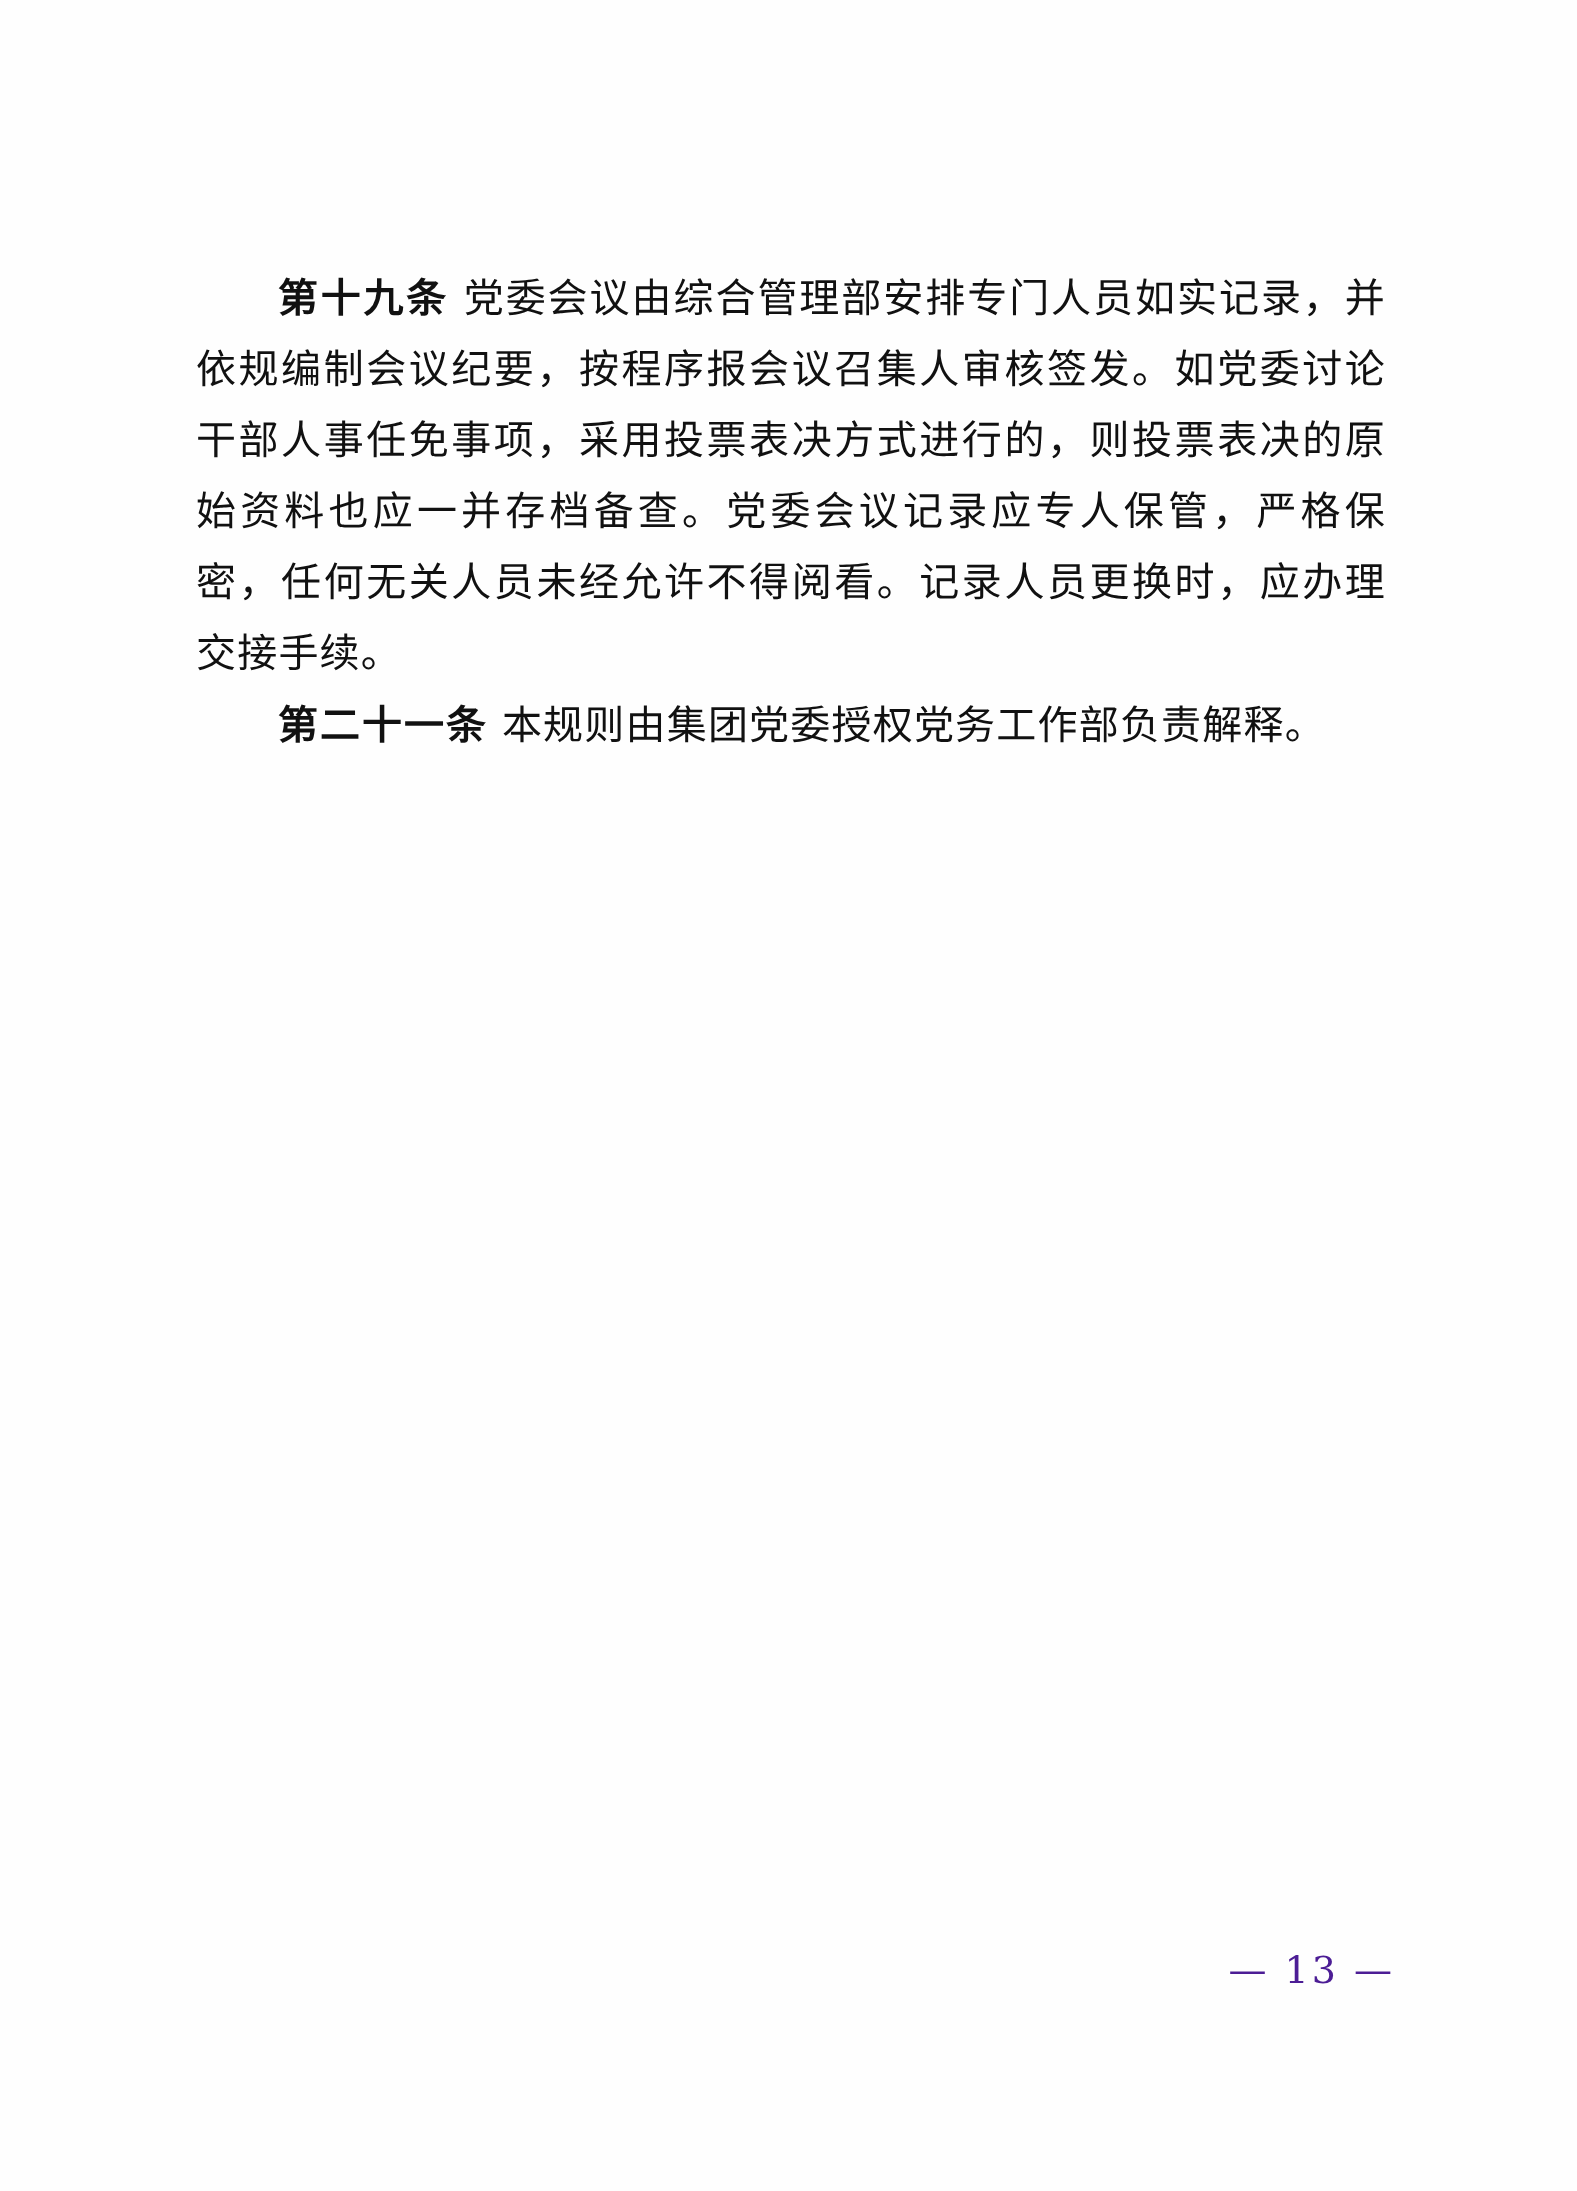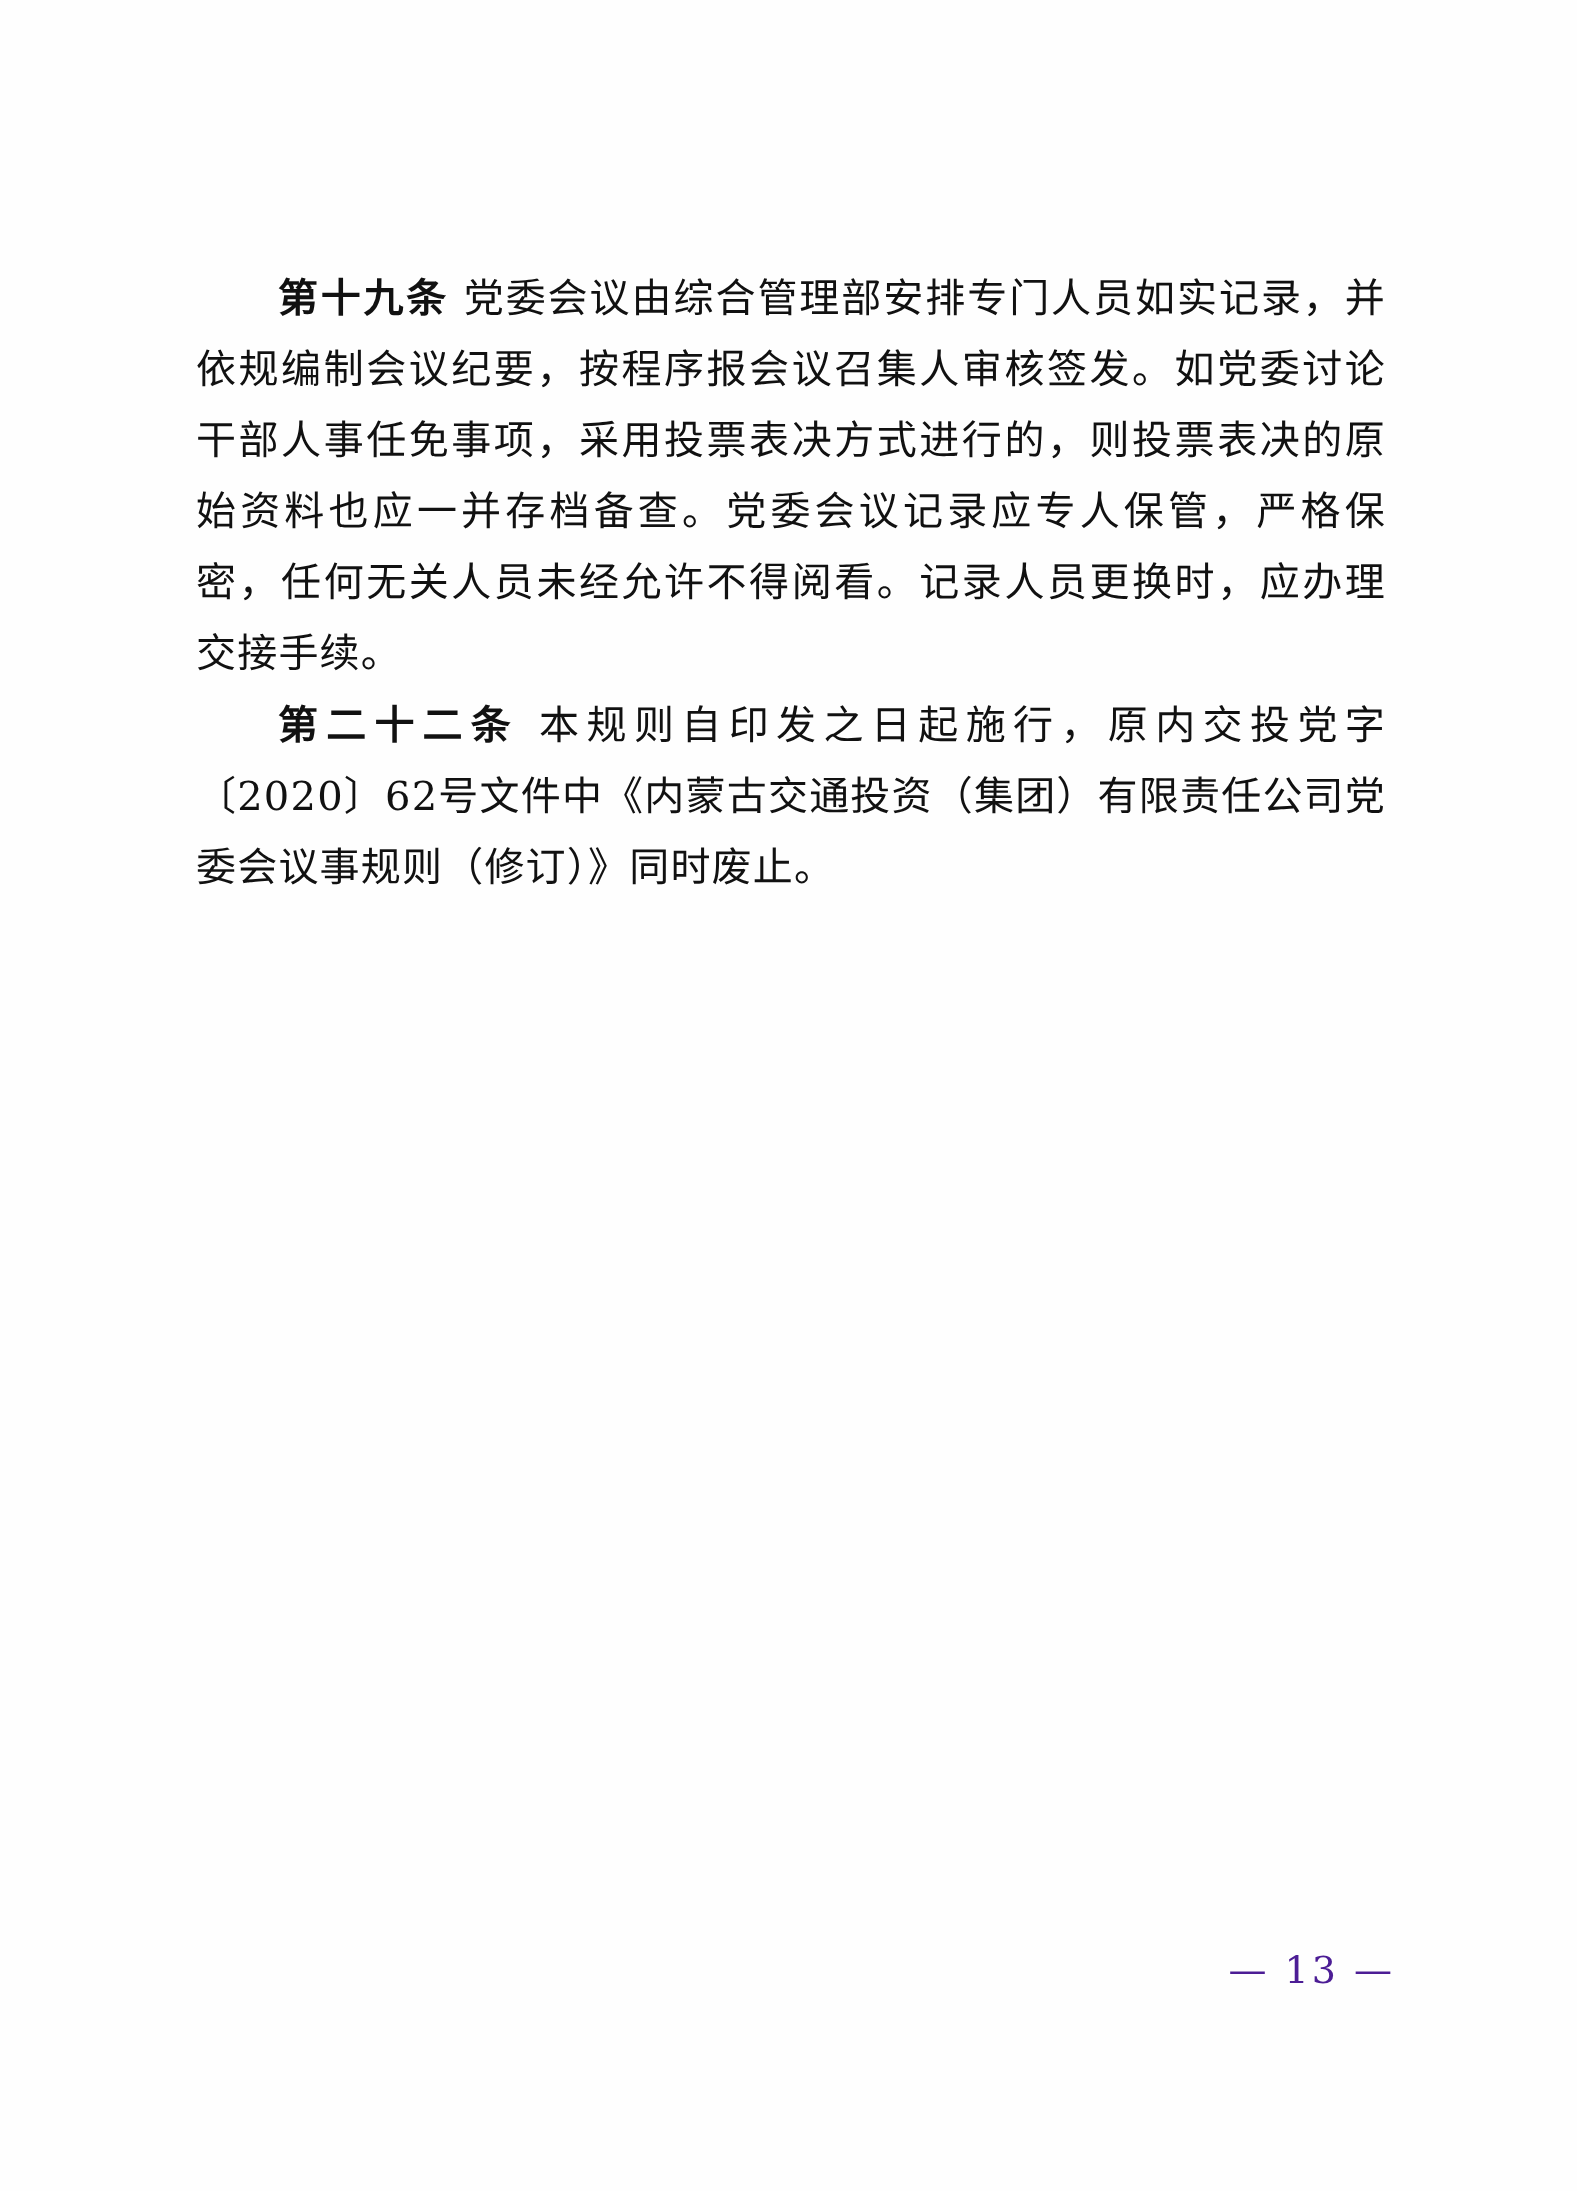--- a/index.html
+++ b/index.html
@@ -79,23 +79,23 @@
 
   <div class="content">
 
     <p class="para indent">
       <span class="lead">第十九条</span>
       <span>党委会议由综合管理部安排专门人员如实记录，并依规编制会议纪要，按程序报会议召集人审核签发。如党委讨论干部人事任免事项，采用投票表决方式进行的，则投票表决的原始资料也应一并存档备查。党委会议记录应专人保管，严格保密，任何无关人员未经允许不得阅看。记录人员更换时，应办理交接手续。</span>
     </p>
 
 
 
+    <p class="para indent">
+      <span class="lead">第二十一条</span>
+      <span>本规则由集团党委授权党务工作部负责解释。</span>
+    </p>
 
-    <p class="para indent">
-      <span class="lead">第二十二条</span>
-      <span>本规则自印发之日起施行，原内交投党字〔2020〕62号文件中《内蒙古交通投资（集团）有限责任公司党委会议事规则（修订）》同时废止。</span>
-    </p>
 
   </div>
 
   <div class="page-number">— 13 —</div>
 
 </div>
 
 </body></html>

